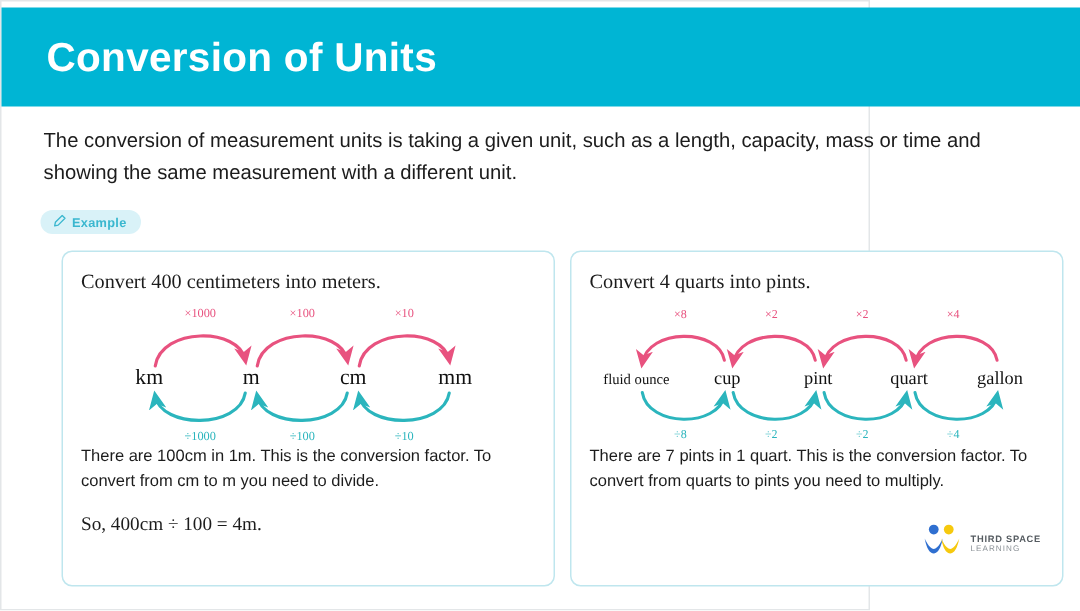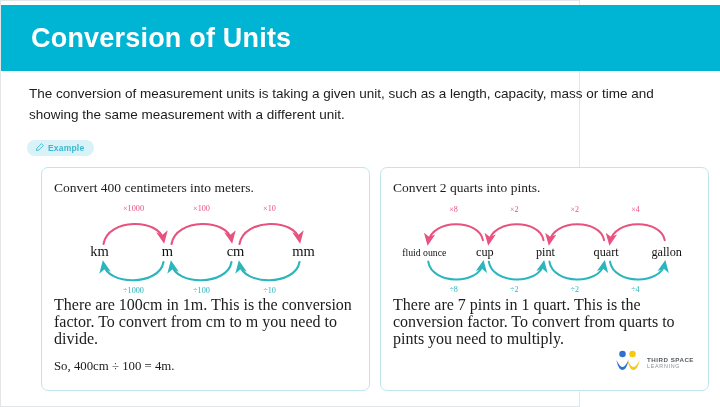--- a/index.html
+++ b/index.html
@@ -59,22 +59,22 @@
   .ex-title{
     font-family:"Liberation Serif", serif;
     font-size:13.5px;color:#1c1c1c;
     margin:0 0 2px 0;
   }
   .diagram{
     position:relative;width:100%;height:96px;margin-top:0;
   }
   .diagram svg{display:block;width:100%;height:100%;}
   .ex-body{
-    font-family:Liberation Serif, serif;
-    font-size:16px;line-height:17px;color:#1c1c1c;
+    font-family:Liberation Sans, sans-serif;
+    font-size:11px;line-height:17px;color:#1c1c1c;
     margin-top:2px;
   }
   .ex-answer{
     font-family:"Liberation Serif", serif;
     font-size:12.8px;color:#1c1c1c;margin-top:12px;
   }
 
   
   .logo{
     position:absolute;right:14px;bottom:14px;
@@ -145,21 +145,21 @@
           <text x="146" y="95" text-anchor="middle" font-family="Liberation Serif, serif" font-size="8.2" fill="#2bb5bd">÷100</text>
           <text x="214" y="95" text-anchor="middle" font-family="Liberation Serif, serif" font-size="8.2" fill="#2bb5bd">÷10</text>
         </svg>
       </div>
 
       <div class="ex-body">There are 100cm in 1m. This is the conversion factor. To convert from cm to m you need to divide.</div>
       <div class="ex-answer">So, 400cm ÷ 100 = 4m.</div>
     </div>
 
     <div class="ex-box">
-      <div class="ex-title">Convert 2 quarts into pints.</div>
+      <div class="ex-title">Convert 4 quarts into pints.</div>
 
       <div class="diagram">
         <svg viewBox="0 0 310 96" preserveAspectRatio="xMidYMid meet" aria-hidden="true">
           <defs>
             <marker id="ah-pink-l" markerWidth="7" markerHeight="7" refX="4.2" refY="3.2" orient="auto">
               <path d="M0,0.4 L6,3.2 L0,6 L1.6,3.2 Z" fill="#e8527f"></path>
             </marker>
             <marker id="ah-teal-l" markerWidth="7" markerHeight="7" refX="4.2" refY="3.2" orient="auto">
               <path d="M0,0.4 L6,3.2 L0,6 L1.6,3.2 Z" fill="#2bb5bd"></path>
             </marker>

